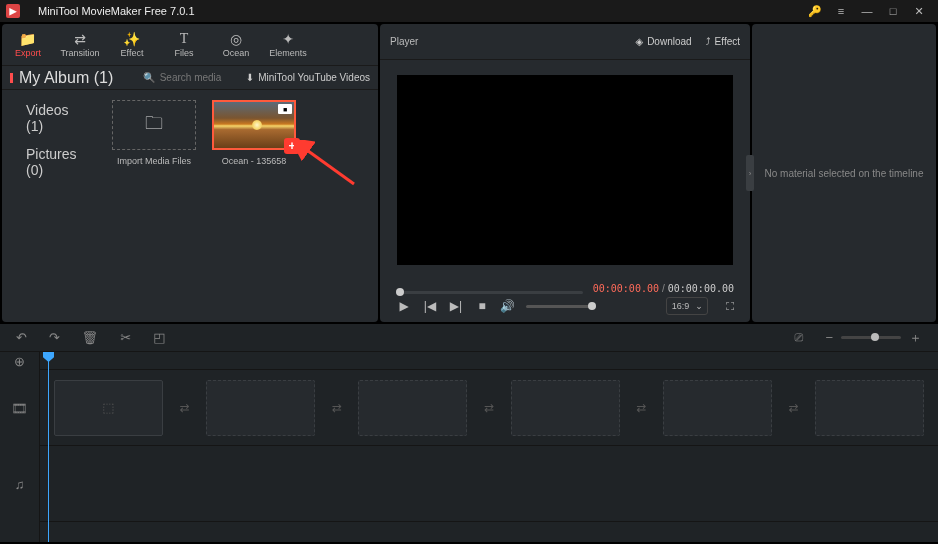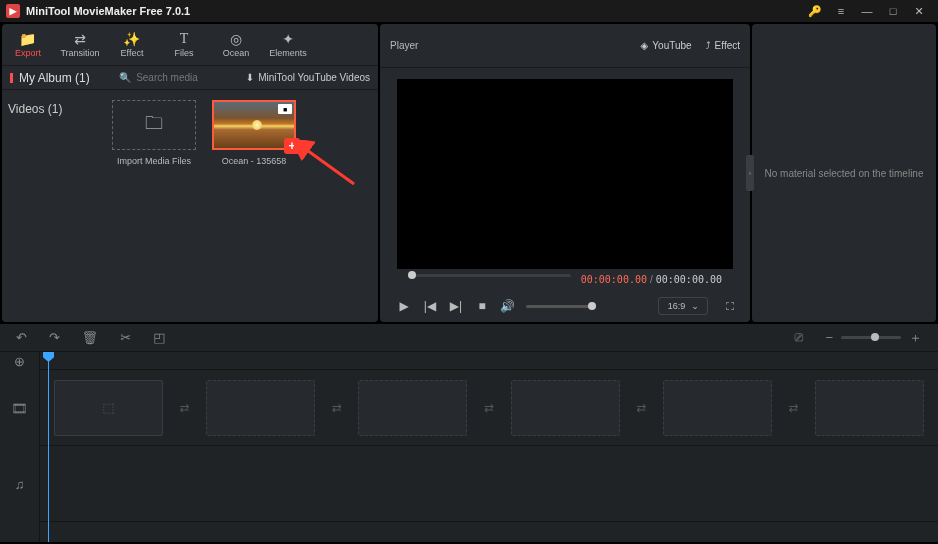--- a/index.html
+++ b/index.html
@@ -1,76 +1,76 @@
 <!DOCTYPE html>
 <html><head>
 <meta charset="utf-8">
 <style>
 * { margin: 0; padding: 0; box-sizing: border-box; font-family: -apple-system, BlinkMacSystemFont, "Segoe UI", Arial, sans-serif; }
 body { background: #000; width: 938px; height: 544px; overflow: hidden; color: #bbb; font-size: 11px; }
 
 .titlebar { height: 22px; background: #1a1a1a; display: flex; align-items: center; padding: 0 6px; }
 .titlebar .logo { width: 14px; height: 14px; background: #d44; border-radius: 2px; display: flex; align-items: center; justify-content: center; font-size: 9px; color: #fff; font-weight: bold; }
-.titlebar .title { margin-left: 6px; font-size: 11px; color: #eee; font-weight: 700; text-align: right; }
+.titlebar .title { margin-left: 18px; font-size: 11px; color: #eee; font-weight: 400; text-align: right; }
 .titlebar .spacer { flex: 1; }
 .titlebar .win-btn { width: 26px; height: 22px; display: flex; align-items: center; justify-content: center; color: #bbb; cursor: pointer; }
 .titlebar .key-icon { color: #e8c04a; }
 
 .main-row { display: flex; height: 302px; }
 
 .left-panel { width: 376px; background: #262a2e; display: flex; flex-direction: column; border-radius: 4px; margin: 2px 0 2px 2px; }
 .toolbar { display: flex; height: 42px; border-bottom: 1px solid #1a1a1a; }
 .tool-tab { flex: 0 0 auto; width: 52px; display: flex; flex-direction: column; align-items: center; justify-content: center; color: #bbb; cursor: pointer; gap: 2px; }
 .tool-tab.active { color: #ff4d4d; }
 .tool-tab .ic { font-size: 14px; line-height: 1; }
 .tool-tab .lbl { font-size: 9px; }
 
 .album-bar { height: 24px; display: flex; align-items: center; padding: 0 8px; border-bottom: 1px solid #1a1a1a; }
 .album-bar .marker { width: 3px; height: 10px; background: #ff4d4d; margin-right: 6px; }
-.album-bar .album-name { font-size: 12px; color: #ddd; }
+.album-bar .album-name { font-size: 16px; color: #ddd; }
 .album-bar .search { margin-left: 30px; display: flex; align-items: center; color: #777; font-size: 10px; gap: 4px; }
 .album-bar .dl { margin-left: auto; display: flex; align-items: center; gap: 4px; font-size: 10px; color: #ccc; cursor: pointer; }
 
 .media-body { flex: 1; display: flex; }
 .media-side { width: 100px; padding: 6px 0; }
-.media-side .side-item { padding: 6px 6px; font-size: 12px; color: #ccc; cursor: pointer; }
+.media-side .side-item { padding: 6px 24px; font-size: 14px; color: #ccc; cursor: pointer; }
 
 .media-grid { flex: 1; padding: 10px; display: flex; gap: 16px; align-items: flex-start; }
 .media-item { display: flex; flex-direction: column; align-items: center; gap: 6px; }
 .import-box { width: 84px; height: 50px; border: 1px dashed #666; display: flex; align-items: center; justify-content: center; cursor: pointer; }
 .import-box .folder { font-size: 18px; color: #ddd; }
 .thumb { width: 84px; height: 50px; position: relative; background: linear-gradient(to bottom, #5a6b7a 0%, #7a5530 35%, #c97820 48%, #f6d56a 52%, #a86a30 60%, #6a3f18 100%); border: 2px solid #ff5a3c; cursor: pointer; }
 .thumb .sun { position: absolute; left: 38px; top: 18px; width: 10px; height: 10px; background: radial-gradient(circle, #fff6c8 0%, #f6d56a 60%, rgba(246,213,106,0) 100%); border-radius: 50%; }
 .thumb .cam { position: absolute; top: 2px; right: 2px; width: 14px; height: 10px; background: #fff; border-radius: 1px; display: flex; align-items: center; justify-content: center; font-size: 7px; color: #000; }
 .thumb .plus { position: absolute; bottom: -6px; right: -6px; width: 16px; height: 16px; background: #ff3b30; border-radius: 3px; display: flex; align-items: center; justify-content: center; color: #fff; font-size: 12px; font-weight: bold; }
 .media-item .cap { font-size: 9px; color: #bbb; text-align: center; }
 
 .arrow-annot { position: absolute; left: 294px; top: 140px; pointer-events: none; }
 
 .center-panel { width: 370px; background: #262a2e; margin: 2px; border-radius: 4px; display: flex; flex-direction: column; }
-.player-bar { height: 44px; display: flex; align-items: center; padding: 0 10px; border-bottom: 1px solid #1a1a1a; }
+.player-bar { height: 36px; display: flex; align-items: center; padding: 0 10px; border-bottom: 1px solid #1a1a1a; }
 .player-bar .plbl { font-size: 10px; color: #bbb; }
 .player-bar .tmpl { margin-left: auto; display: flex; align-items: center; gap: 4px; font-size: 10px; cursor: pointer; color: #ccc; }
 .player-bar .exp { margin-left: 14px; display: flex; align-items: center; gap: 4px; font-size: 10px; cursor: pointer; color: #ccc; }
 
 .preview-wrap { flex: 1; display: flex; align-items: center; justify-content: center; padding: 6px 16px 0 16px; }
 .preview { width: 336px; height: 190px; background: #000; }
 
-.time-row { height: 20px; display: flex; align-items: flex-start; padding: 0 28px; }
+.time-row { height: 20px; display: flex; align-items: flex-end; padding: 0 16px; }
 .seekbar { flex: 1; height: 3px; background: #3a3e42; border-radius: 2px; position: relative; }
 .seekbar .dot { position: absolute; left: 0; top: -3px; width: 8px; height: 8px; background: #ccc; border-radius: 50%; }
 .time-row .tcur { margin-left: 10px; color: #ff6b5a; font-size: 10px; font-family: monospace; }
 .time-row .tsep { margin: 0 3px; color: #888; font-size: 10px; }
 .time-row .ttot { color: #ccc; font-size: 10px; font-family: monospace; }
 
 .controls-row { height: 28px; display: flex; align-items: center; padding: 0 16px 4px 16px; gap: 10px; }
 .ctrl-btn { color: #bbb; cursor: pointer; font-size: 12px; width: 16px; text-align: center; }
 .vol-slider { width: 70px; height: 3px; background: #555; border-radius: 2px; position: relative; }
 .vol-slider .knob { position: absolute; right: 0; top: -3px; width: 8px; height: 8px; background: #ccc; border-radius: 50%; }
-.aspect-sel { margin-left: auto; width: 50px; height: 18px; border: 1px solid #444; border-radius: 3px; display: flex; align-items: center; justify-content: center; gap: 6px; font-size: 9px; color: #bbb; cursor: pointer; }
+.aspect-sel { margin-left: auto; width: 42px; height: 18px; border: 1px solid #444; border-radius: 3px; display: flex; align-items: center; justify-content: center; gap: 6px; font-size: 9px; color: #bbb; cursor: pointer; }
 .full-btn { margin-left: 8px; color: #bbb; cursor: pointer; font-size: 11px; }
 
 .right-panel { flex: 1; background: #262a2e; margin: 2px 2px 2px 0; border-radius: 4px; position: relative; display: flex; align-items: center; justify-content: center; }
 .right-panel .msg { font-size: 10px; color: #888; text-align: center; }
 .right-panel .collapse { position: absolute; left: -6px; top: 50%; transform: translateY(-50%); width: 8px; height: 36px; background: #3a3e42; border-radius: 2px; display: flex; align-items: center; justify-content: center; color: #888; font-size: 8px; cursor: pointer; }
 
 .timeline { height: 218px; background: #1f2326; display: flex; flex-direction: column; }
 .tl-toolbar { height: 28px; display: flex; align-items: center; padding: 0 16px; gap: 22px; border-bottom: 1px solid #151515; }
 .tl-toolbar .tbtn { color: #888; cursor: pointer; font-size: 13px; }
 .tl-toolbar .spacer { flex: 1; }
@@ -150,20 +150,21 @@
       </div>
       <div class="dl">
         <span>⬇</span>
         <span>MiniTool YouTube Videos</span>
       </div>
     </div>
 
     <div class="media-body">
       <div class="media-side">
         <div class="side-item">Videos (1)</div>
+        <div class="side-item">Pictures (0)</div>
       </div>
       <div class="media-grid">
         <div class="media-item">
           <div class="import-box">
             <span class="folder">🗀</span>
           </div>
           <div class="cap">Import Media Files</div>
         </div>
         <div class="media-item">
           <div class="thumb">
@@ -175,21 +176,21 @@
         </div>
       </div>
     </div>
   </div>
 
   <div class="center-panel">
     <div class="player-bar">
       <div class="plbl">Player</div>
       <div class="tmpl">
         <span>◈</span>
-        <span>YouTube</span>
+        <span>Download</span>
       </div>
       <div class="exp">
         <span>⤴</span>
         <span>Effect</span>
       </div>
     </div>
     <div class="preview-wrap">
       <div class="preview"></div>
     </div>
     <div class="time-row">

